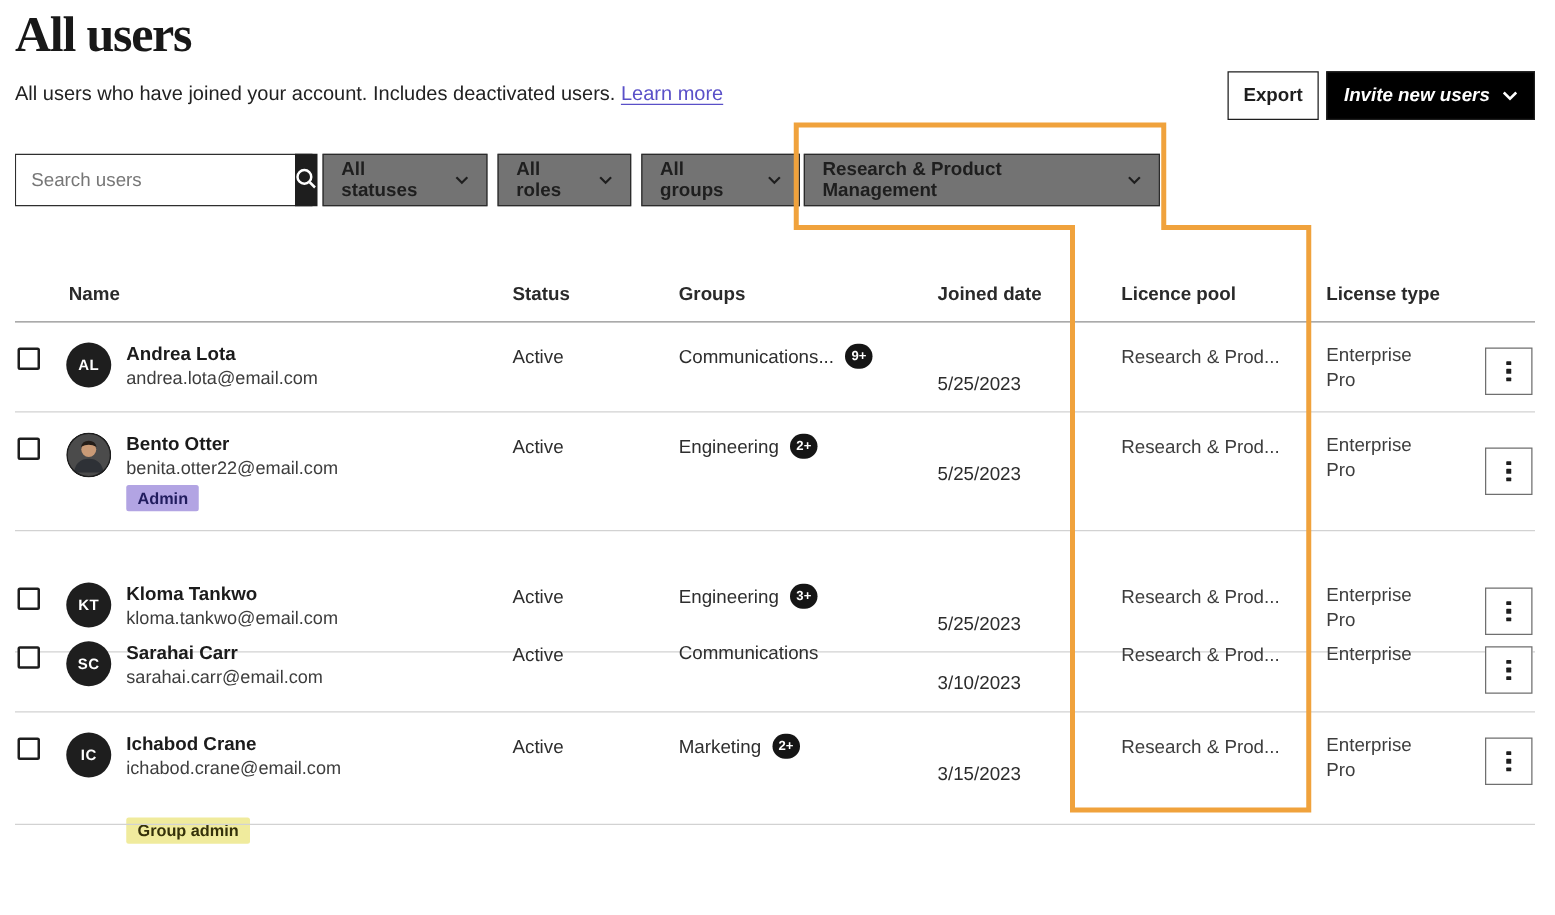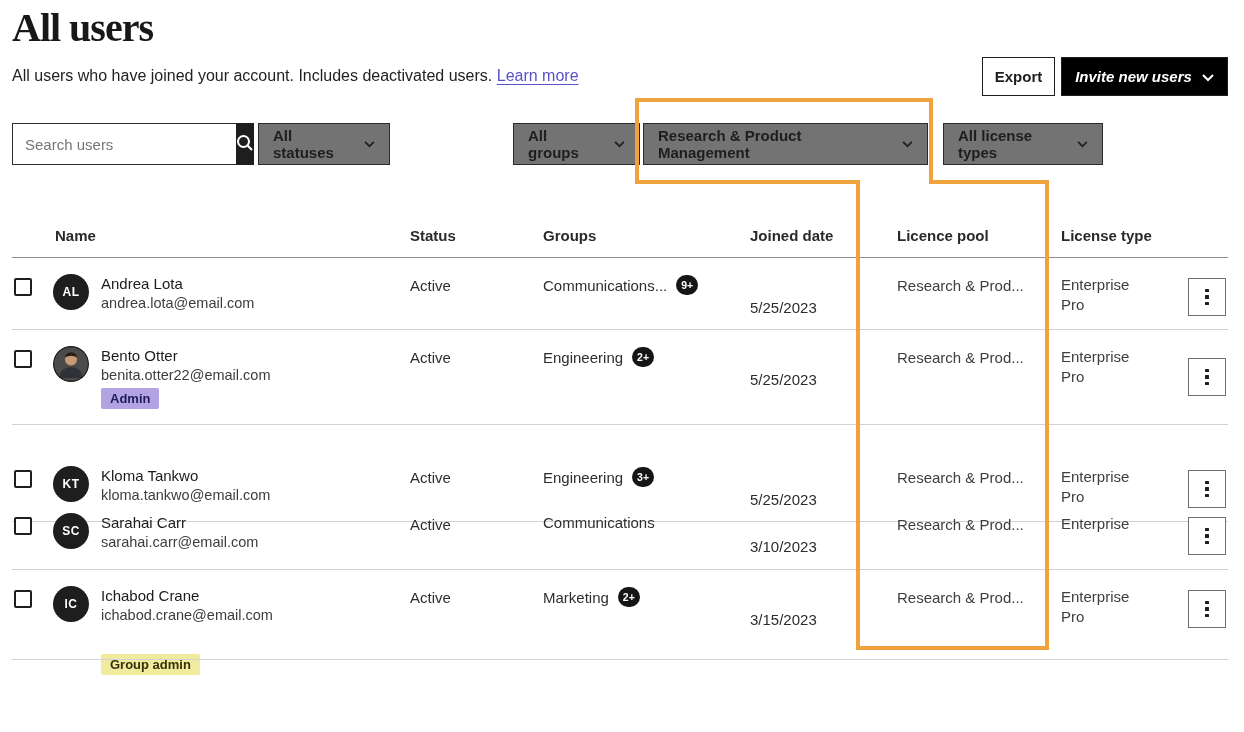--- a/index.html
+++ b/index.html
@@ -40,21 +40,21 @@
 
   .row { position:absolute; left:0; width:1244px; }
   .row-sep { position:absolute; left:12px; bottom:0; width:1216px; height:1px; background:#d2d2d2; }
 
   .cb { position:absolute; left:14px; top:20px; width:18px; height:18px; border:2px solid #1e1e1e;
     border-radius:2px; background:#fff; cursor:pointer; }
   .avatar { position:absolute; left:53px; top:16px; width:36px; height:36px; border-radius:50%;
     background:#1e1e1e; color:#fff; font-size:12px; font-weight:700; letter-spacing:.5px;
     display:flex; align-items:center; justify-content:center; }
   .avatar.photo { background:none; overflow:hidden; }
-  .uname { position:absolute; left:101px; top:17px; font-size:15px; font-weight:400; color:#1b1b1b; }
+  .uname { position:absolute; left:101px; top:17px; font-size:15px; font-weight:700; color:#1b1b1b; }
   .uemail { position:absolute; left:101px; top:37px; font-size:14.5px; color:#3d3d3d; }
   .ubadge { position:absolute; left:101px; font-size:13px; font-weight:700; padding:3px 9px; border-radius:2px; }
   .badge-admin { background:#b2a4e3; color:#211c5e; }
   .badge-groupadmin { background:#f0eb9d; color:#35310a;margin-top:24px; }
 
   .cell-status { position:absolute; left:410px; top:19px; font-size:15px; color:#2e2e2e; }
   .cell-groups { position:absolute; left:543px; top:17px; font-size:15px; color:#2e2e2e;
     display:inline-flex; align-items:center; gap:9px; }
   .gcount { min-width:22px; height:20px; border-radius:10px; background:#151515; color:#fff;
     font-size:10.5px; font-weight:700; display:inline-flex; align-items:center; justify-content:center;
@@ -108,38 +108,38 @@
   </div>
 
   <div class="dd" style="left:258px; width:132px;">
     <span>All statuses</span>
     <span class="chev">
       <svg width="11" height="7" viewBox="0 0 12 8">
           <polyline points="1,1 6,6 11,1" stroke="#1e1e1e" stroke-width="2" fill="none"></polyline>
         </svg>
     </span>
   </div>
+  <div class="dd" style="left:398px; width:107px;">
+    <span>All roles</span>
+    <span class="chev">
+      <svg width="11" height="7" viewBox="0 0 12 8">
+          <polyline points="1,1 6,6 11,1" stroke="#1e1e1e" stroke-width="2" fill="none"></polyline>
+        </svg>
+    </span>
+  </div>
   <div class="dd" style="left:513px; width:127px;">
     <span>All groups</span>
     <span class="chev">
       <svg width="11" height="7" viewBox="0 0 12 8">
           <polyline points="1,1 6,6 11,1" stroke="#1e1e1e" stroke-width="2" fill="none"></polyline>
         </svg>
     </span>
   </div>
   <div class="dd" style="left:643px; width:285px;">
     <span>Research &amp; Product Management</span>
-    <span class="chev">
-      <svg width="11" height="7" viewBox="0 0 12 8">
-          <polyline points="1,1 6,6 11,1" stroke="#1e1e1e" stroke-width="2" fill="none"></polyline>
-        </svg>
-    </span>
-  </div>
-  <div class="dd" style="left:943px; width:160px;">
-    <span>All license types</span>
     <span class="chev">
       <svg width="11" height="7" viewBox="0 0 12 8">
           <polyline points="1,1 6,6 11,1" stroke="#1e1e1e" stroke-width="2" fill="none"></polyline>
         </svg>
     </span>
   </div>
 
   <div class="th" style="left:55px;">Name</div>
   <div class="th" style="left:410px;">Status</div>
   <div class="th" style="left:543px;">Groups</div>

